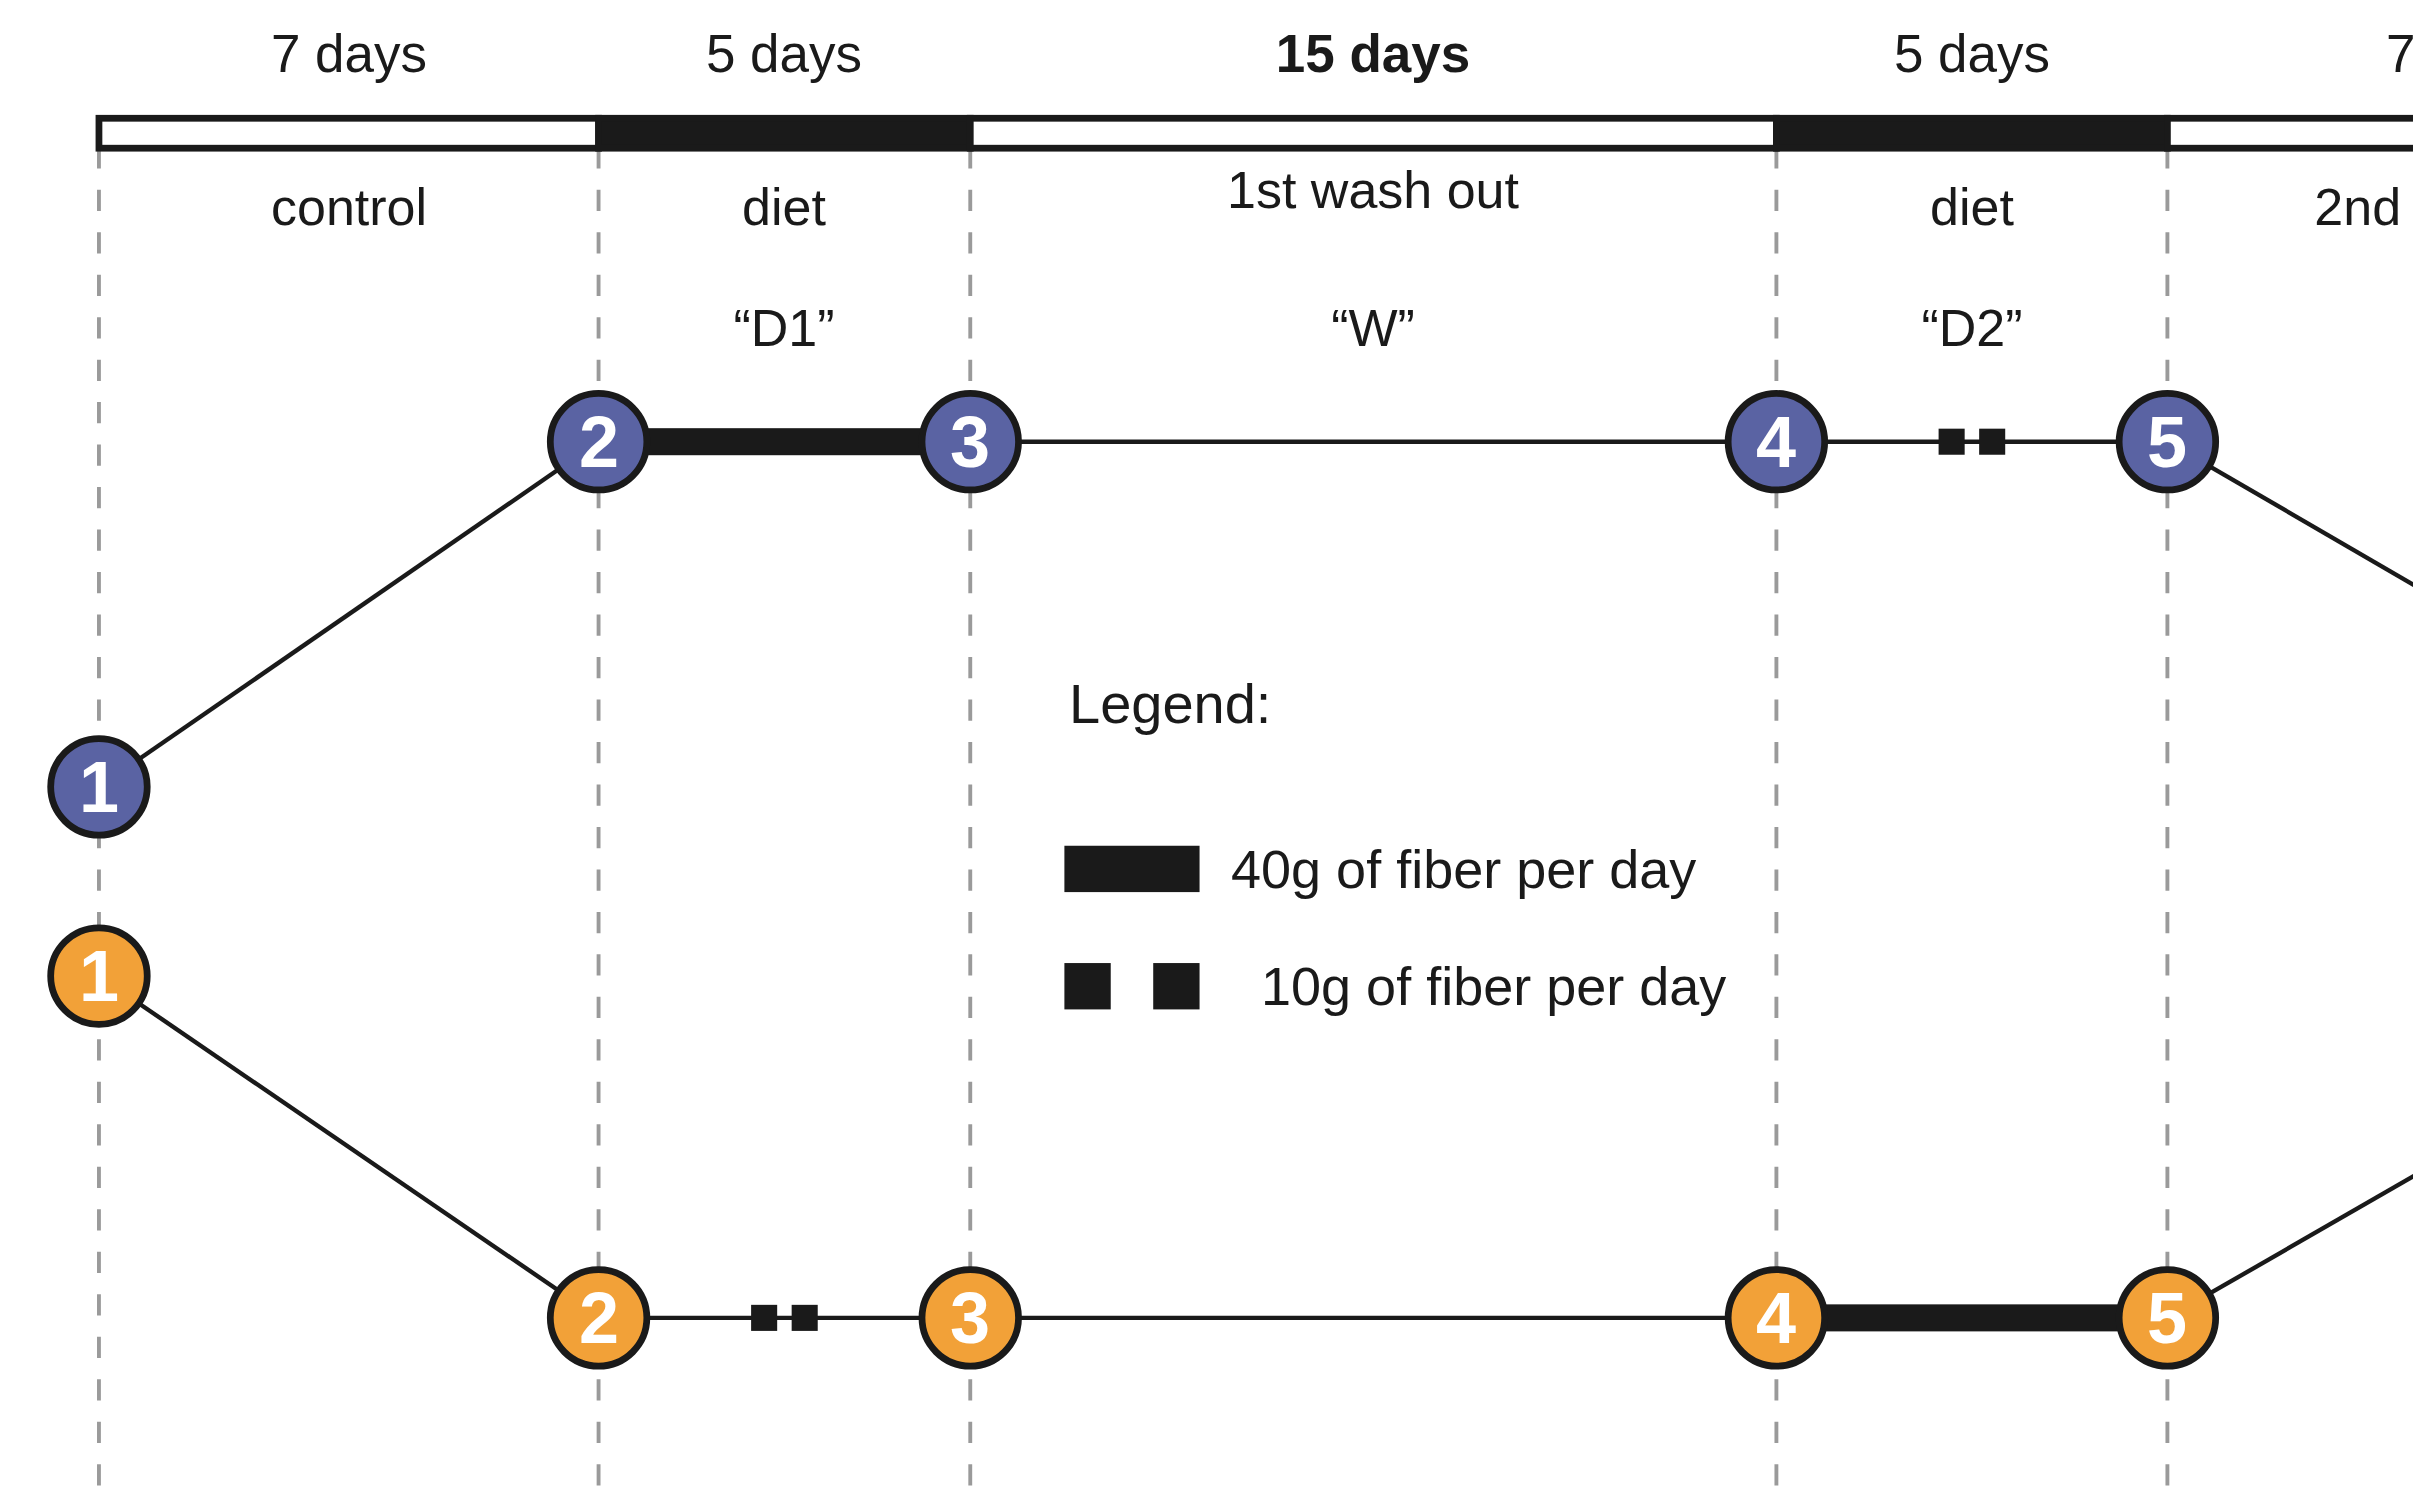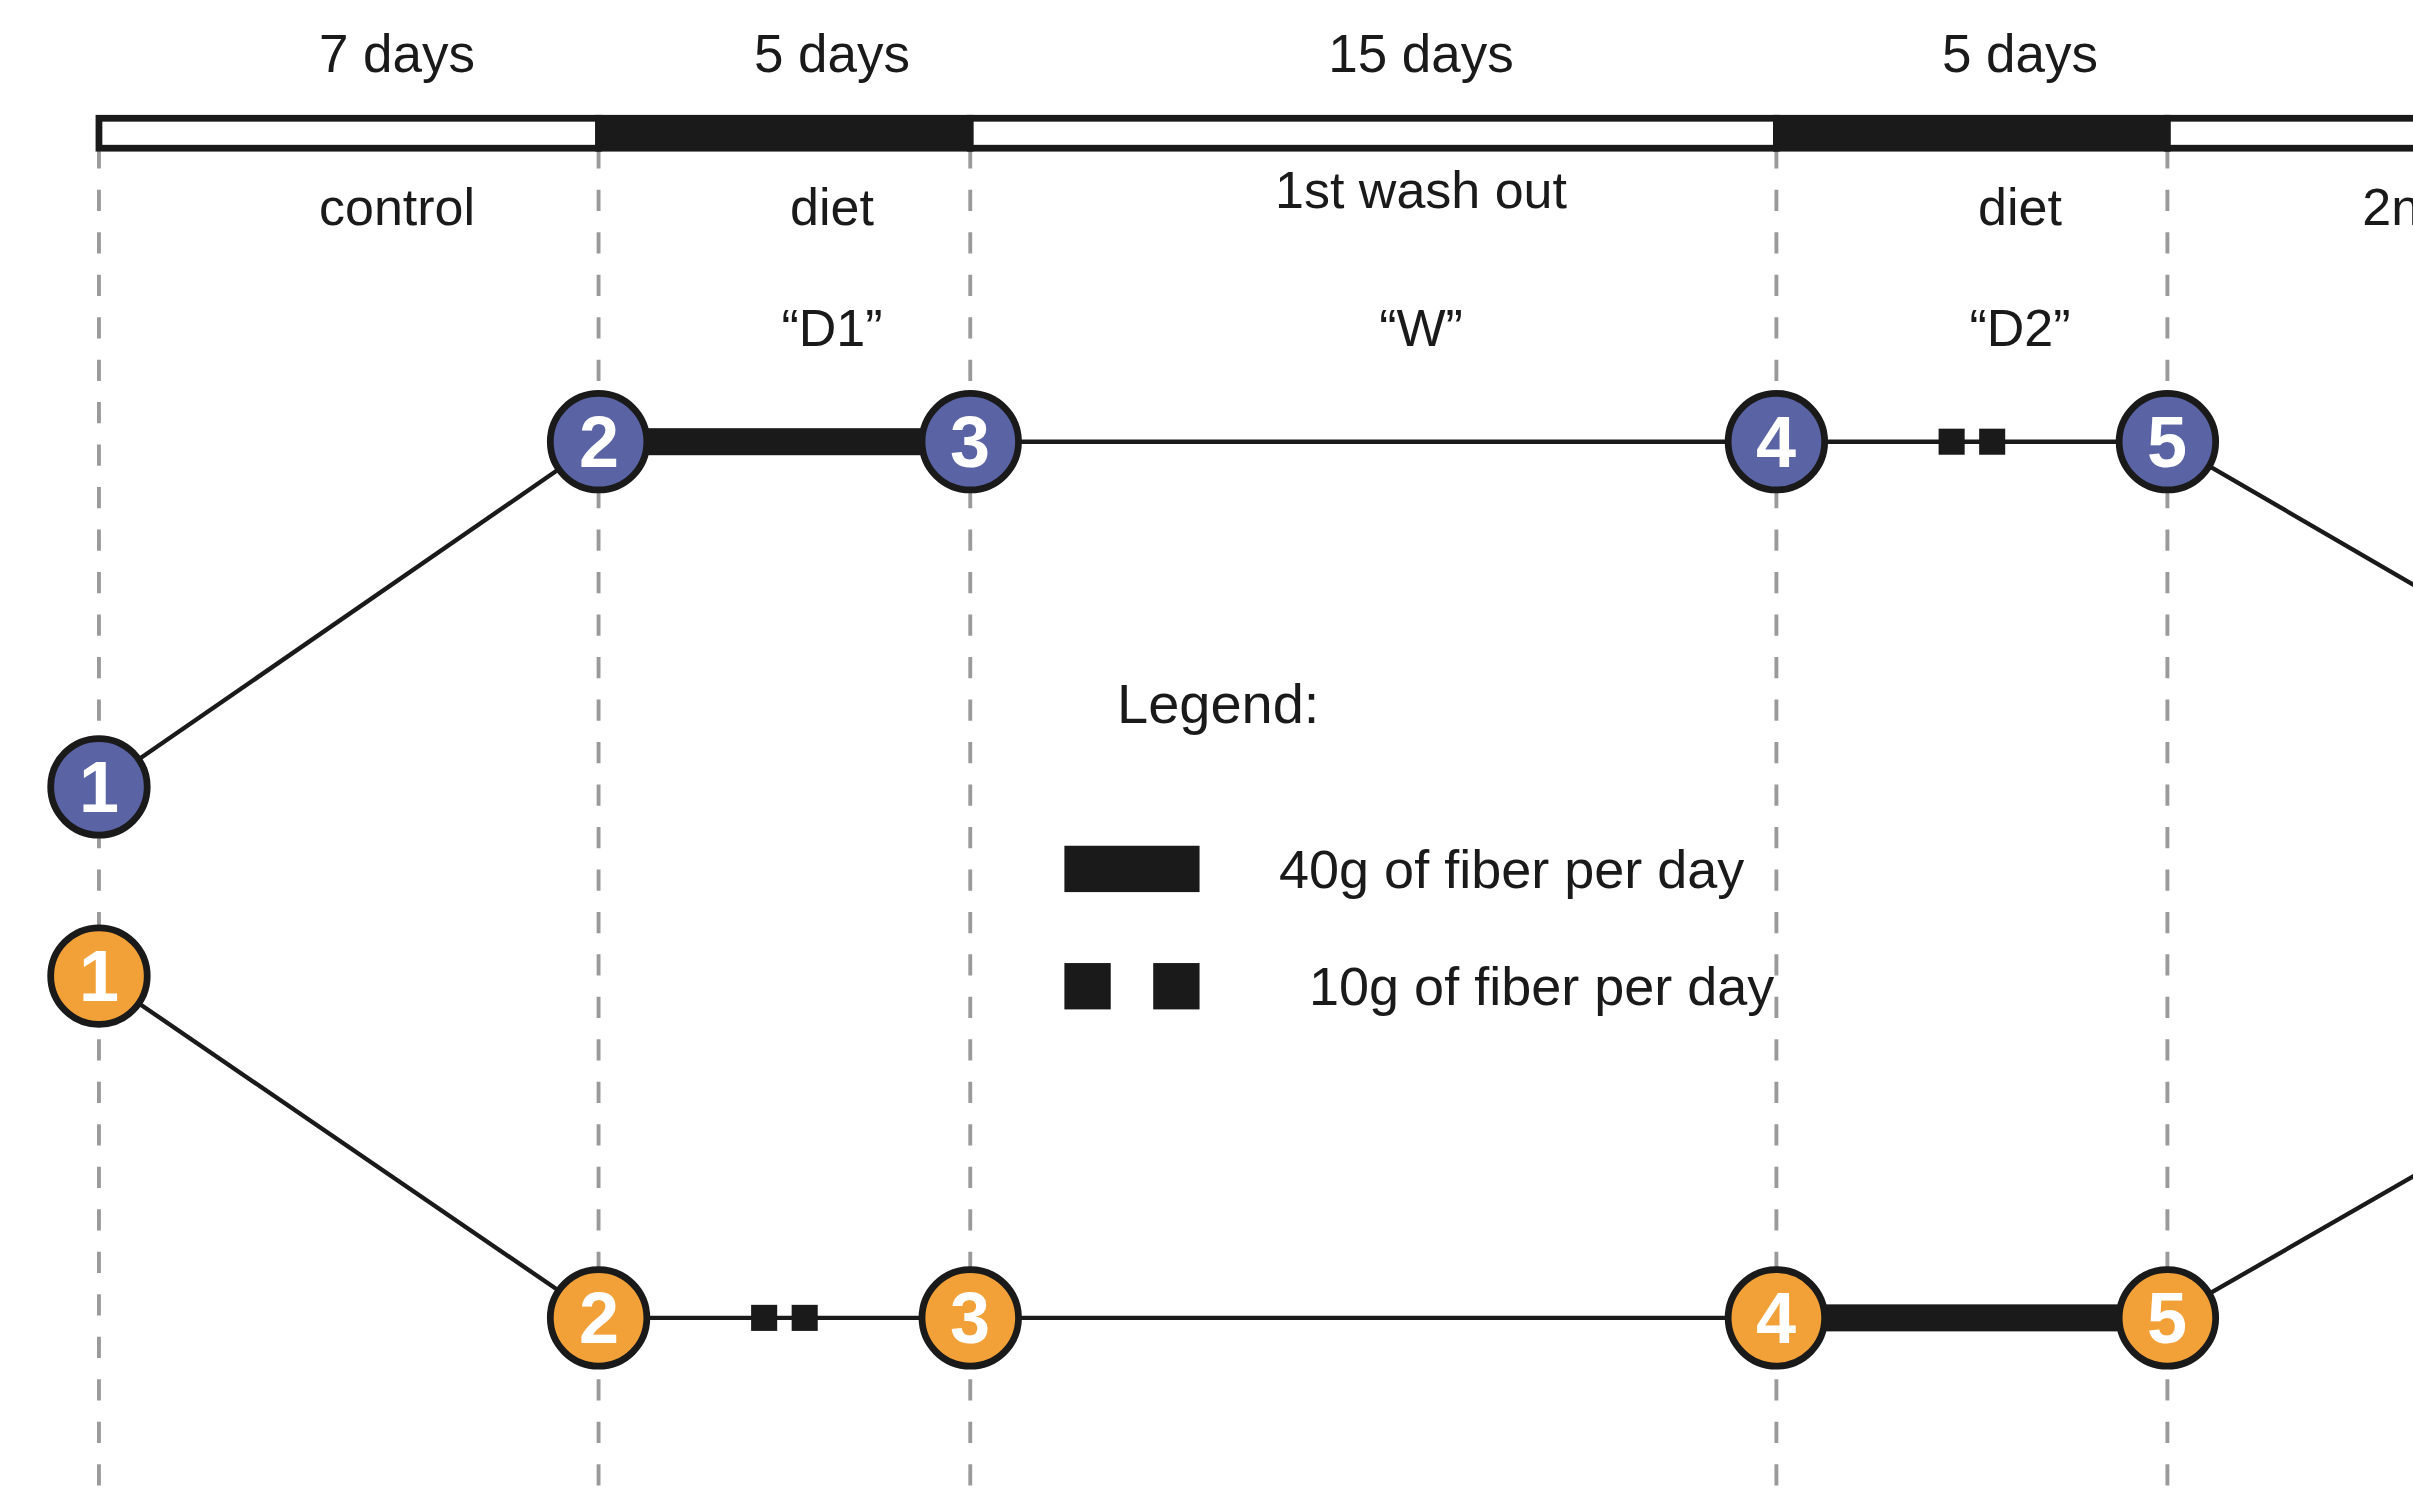--- a/index.html
+++ b/index.html
@@ -26,21 +26,20 @@
     top: 0;
     width: 2877px;
     height: 1510px;
   }
   .txt {
     position: absolute;
     white-space: nowrap;
     color: #1a1a1a;
     font-family: "Liberation Sans", sans-serif;
     line-height: 1;
-    margin-left: 48px;
   }
   .dur-label {
     font-size: 53px;
     transform: translate(-50%, 0);
   }
   .phase-label {
     font-size: 52px;
     transform: translate(-50%, 0);
   }
   .code-label {
@@ -125,21 +124,21 @@
     <g id="legend-swatches">
         <rect x="2205" y="1752" width="280" height="96" fill="#1a1a1a"></rect>
         <rect x="2205" y="1995" width="96" height="96" fill="#1a1a1a"></rect>
         <rect x="2389" y="1995" width="96" height="96" fill="#1a1a1a"></rect>
       </g>
   </svg>
 
   <div id="durations">
       <div class="txt dur-label" style="left: 349px; top: 26.5px;">7 days</div>
       <div class="txt dur-label" style="left: 784px; top: 26.5px;">5 days</div>
-      <div class="txt dur-label" style="left: 1373px; top: 26.5px;">15 days</div>
+      <div class="txt dur-label" style="left: 1373px; top: 26.5px; font-weight: bold;">15 days</div>
       <div class="txt dur-label" style="left: 1972px; top: 26.5px;">5 days</div>
       <div class="txt dur-label" style="left: 2464px; top: 26.5px;">7 days</div>
     </div>
   <div id="phases">
       <div class="txt phase-label" style="left: 349px; top: 181px;">control</div>
       <div class="txt phase-label" style="left: 784px; top: 181px;">diet</div>
       <div class="txt phase-label" style="left: 1373px; top: 164px;">1st wash out</div>
       <div class="txt phase-label" style="left: 1972px; top: 181px;">diet</div>
       <div class="txt phase-label" style="left: 2469px; top: 181px;">2nd wash out</div>
     </div>

